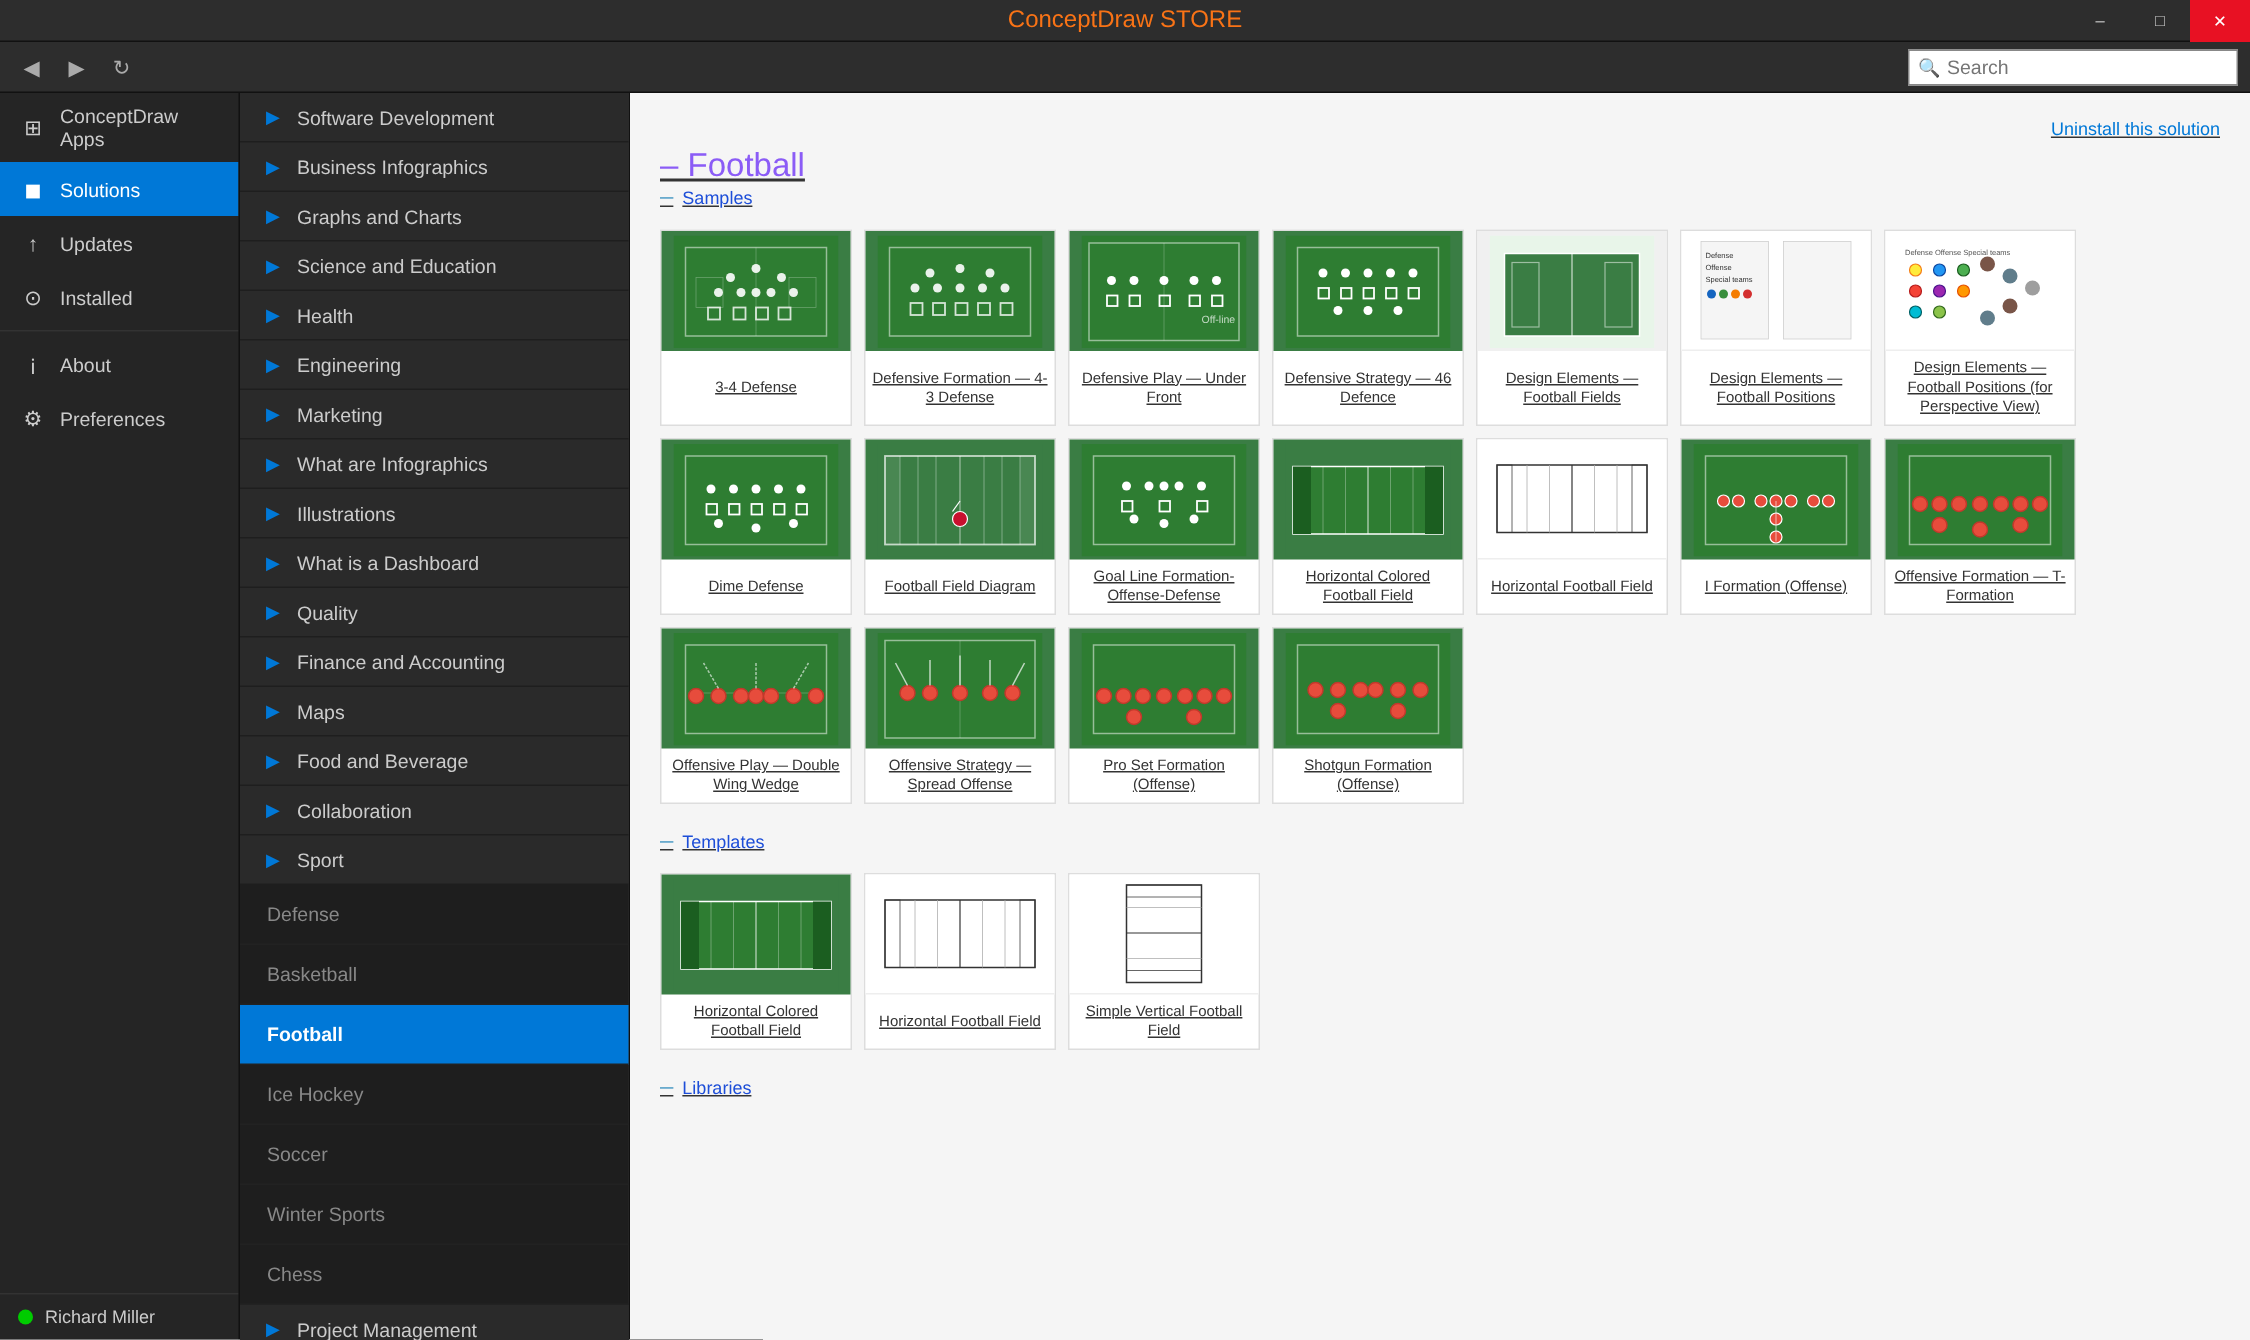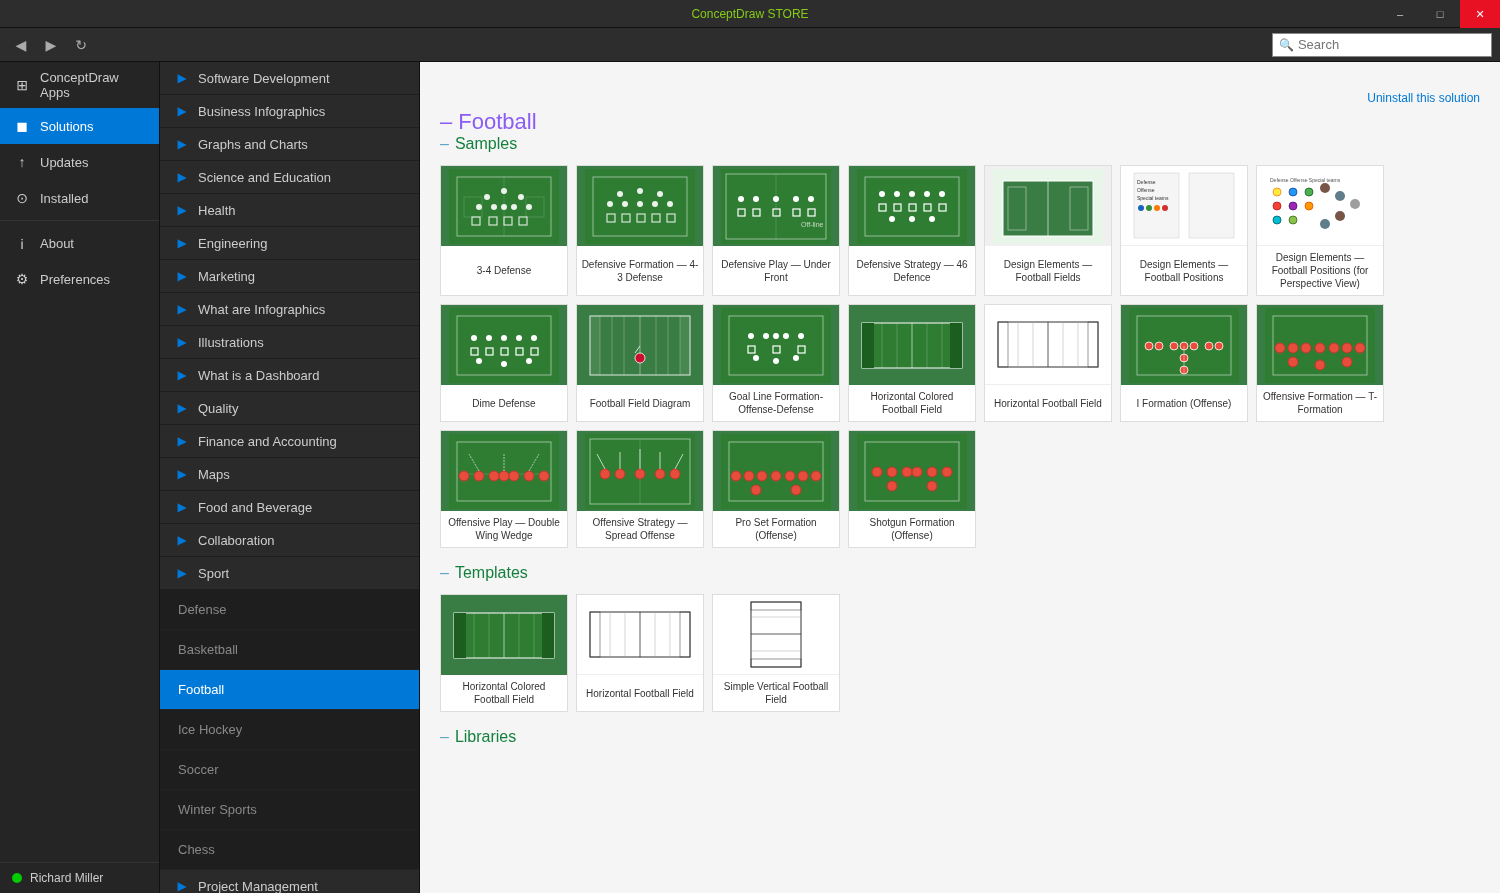--- a/index.html
+++ b/index.html
@@ -8,21 +8,21 @@
     
     .title-bar {
       background: #2d2d2d;
       height: 28px;
       display: flex;
       align-items: center;
       justify-content: center;
       position: relative;
       border-bottom: 1px solid #111;
     }
-    .title-bar-title { font-size: 12px; color: #84cc16; }
+    .title-bar-title { font-size: 16px; color: #f97316; }
     .title-bar-controls {
       position: absolute;
       right: 0;
       top: 0;
       display: flex;
       height: 28px;
     }
     .title-bar-btn {
       width: 40px;
       height: 28px;
@@ -137,38 +137,39 @@
     .sport-sub-item {
       display: flex;
       align-items: center;
       padding: 12px 18px;
       cursor: pointer;
       color: #888;
       font-size: 13px;
       border-bottom: 1px solid #222;
       background: #1e1e1e;
     }
-    .sport-sub-item.active { background: #0078d7; color: white; }
+    .sport-sub-item.active { background: #0078d7; color: white; font-weight: bold; }
 
     
     .content-area {
       flex: 1;
       background: #f5f5f5;
       overflow-y: auto;
-      padding: 28px 20px;
+      padding: 16px 20px;
       color: #333;
+      text-decoration: underline;
     }
     .page-title {
       font-size: 22px;
       color: #8b5cf6;
       font-weight: 300;
     }
     .section-title {
-      font-size: 16px;
-      color: #15803d;
+      font-size: 12px;
+      color: #1d4ed8;
       font-weight: 300;
       margin-bottom: 12px;
       margin-top: 4px;
     }
     .uninstall-link {
       text-align: right;
       color: #0078d7;
       font-size: 12px;
       cursor: pointer;
       margin-bottom: 8px;

